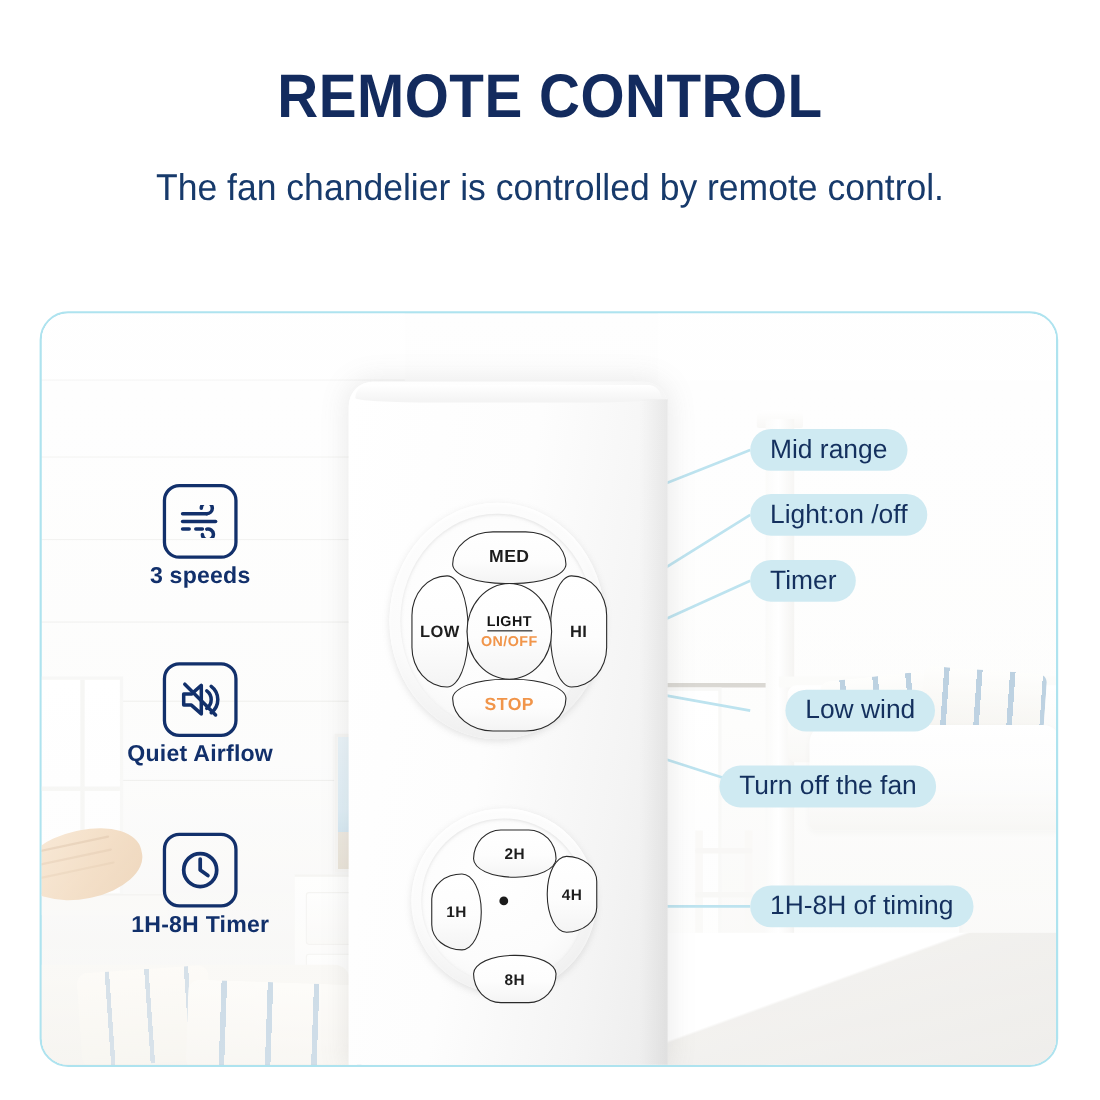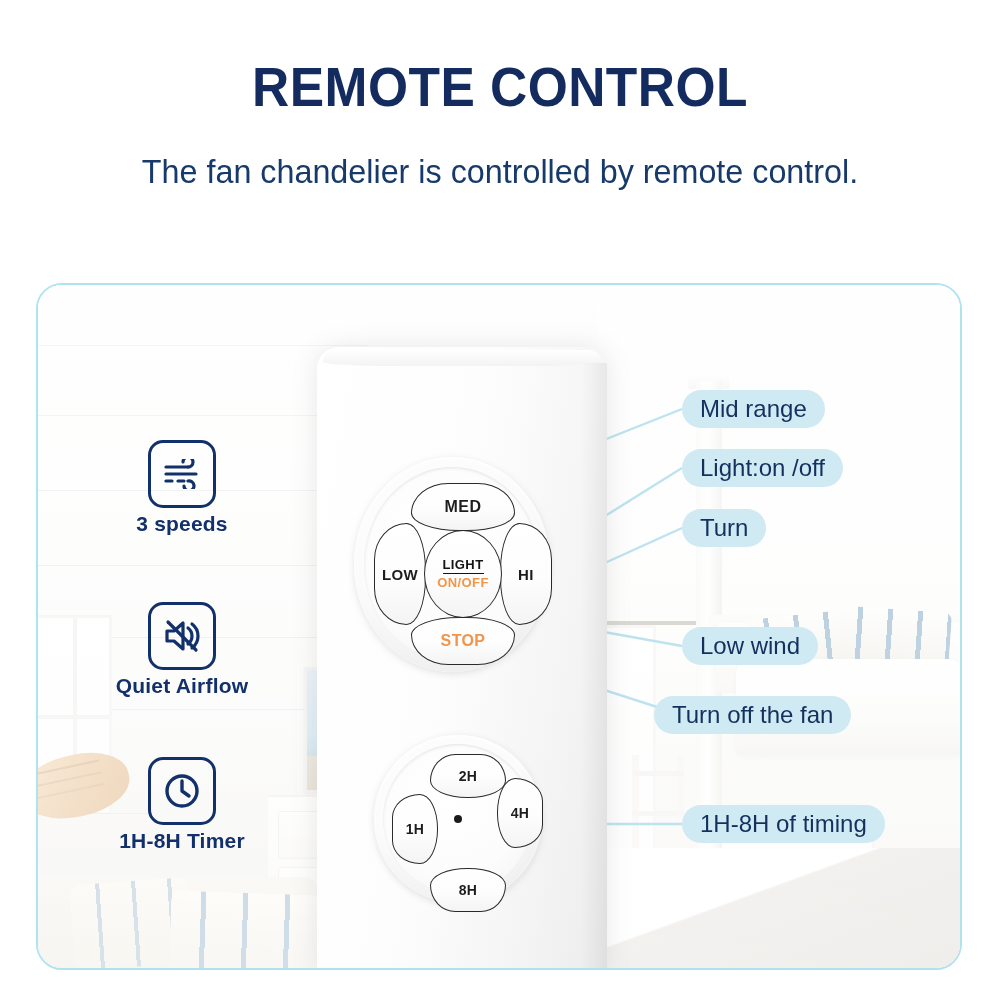--- a/index.html
+++ b/index.html
@@ -562,19 +562,19 @@
         <svg width="40" height="40" viewBox="0 0 40 40" fill="none" stroke="#12306b" stroke-width="3.4" stroke-linecap="round" stroke-linejoin="round">
           <circle cx="20" cy="20" r="15"></circle>
           <path d="M20 10 V20 L27 25"></path>
         </svg>
       </div>
       <div class="f-label">1H-8H Timer</div>
     </div>
 
     <div class="pill" style="left:644px; top:105px">Mid range</div>
     <div class="pill" style="left:644px; top:164px">Light:on /off</div>
-    <div class="pill" style="left:644px; top:224px">Turn</div>
-    <div class="pill" style="left:644px; top:342px">Low wind</div>
+    <div class="pill" style="left:644px; top:224px">Timer</div>
+    <div class="pill" style="left:676px; top:342px">Low wind</div>
     <div class="pill" style="left:616px; top:411px">Turn off the fan</div>
     <div class="pill" style="left:644px; top:520px">1H-8H of timing</div>
 
   </div>
 </div>
 
 </body></html>

